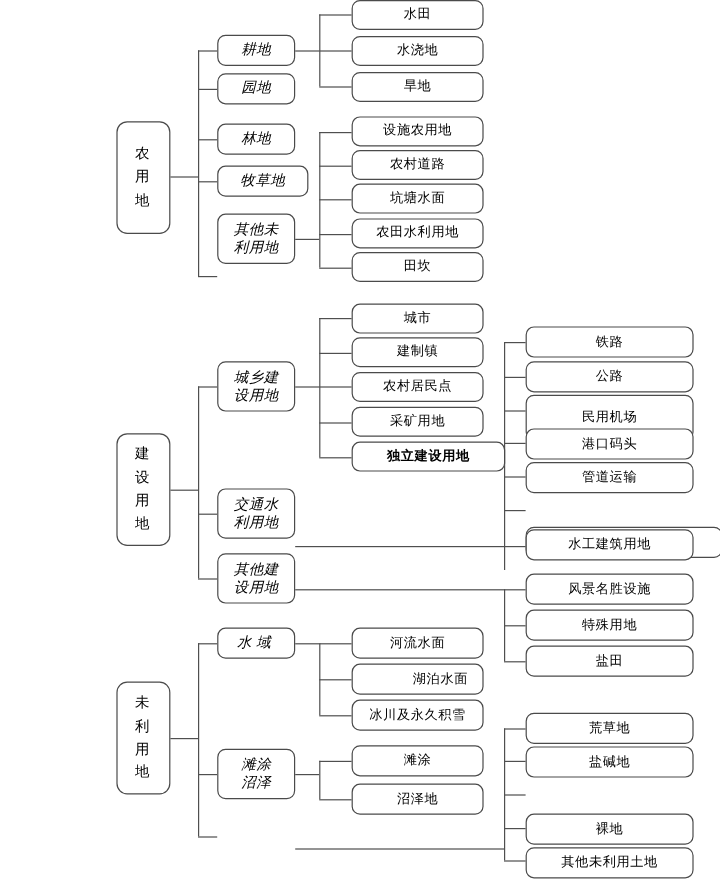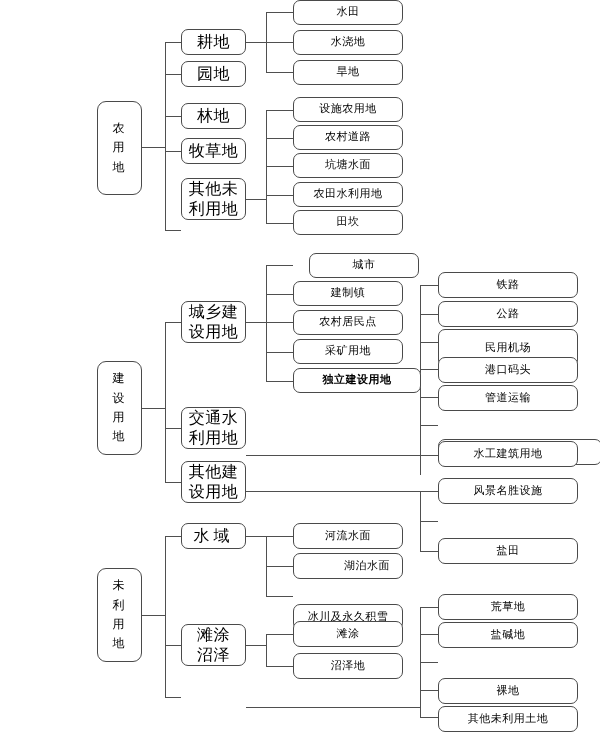--- a/index.html
+++ b/index.html
@@ -31,21 +31,21 @@
     letter-spacing:0.5px;
     white-space:pre-line;
     z-index:3;
   }
   .node.root{
     border-radius:9px;
     font-size:12px;
     line-height:1.62;
     letter-spacing:2px;
   }
-  .node.lvl2{ font-size:16px; }
+  .node.lvl2{ font-size:12px;font-style:italic; }
   .node.wide{ letter-spacing:4px; }
   
   .ln{
     position:absolute;
     background:#4f4f4f;
     z-index:1;
   }
   .ln.h{ height:1px; }
   .ln.v{ width:1px; }
 </style>
@@ -63,21 +63,21 @@
 
   <div class="ln h" style="left:165px;top:42px;width:16px;"></div>
   <div class="ln h" style="left:165px;top:74px;width:16px;"></div>
   <div class="ln h" style="left:165px;top:116px;width:16px;"></div>
   <div class="ln h" style="left:165px;top:151px;width:16px;"></div>
   <div class="ln h" style="left:165px;top:230px;width:16px;"></div>
 
   <div class="node lvl2" style="left:181px;top:29px;width:65px;height:26px;">耕地</div>
   <div class="node lvl2" style="left:181px;top:61px;width:65px;height:26px;">园地</div>
   <div class="node lvl2" style="left:181px;top:103px;width:65px;height:26px;">林地</div>
-  <div class="node lvl2" style="left:181px;top:138px;width:65px;height:26px;">牧草地</div>
+  <div class="node lvl2" style="left:181px;top:138px;width:76px;height:26px;">牧草地</div>
   <div class="node lvl2" style="left:181px;top:178px;width:65px;height:42px;">其他未
 利用地</div>
 
   <div class="ln h" style="left:246px;top:42px;width:20px;"></div>
   <div class="ln v" style="left:266px;top:12px;height:60px;"></div>
   <div class="ln h" style="left:266px;top:12px;width:27px;"></div>
   <div class="ln h" style="left:266px;top:42px;width:27px;"></div>
   <div class="ln h" style="left:266px;top:72px;width:27px;"></div>
 
   <div class="node" style="left:293px;top:0px;width:110px;height:25px;">水田</div>
@@ -118,21 +118,21 @@
 设用地</div>
 
   <div class="ln h" style="left:246px;top:322px;width:20px;"></div>
   <div class="ln v" style="left:266px;top:265px;height:116px;"></div>
   <div class="ln h" style="left:266px;top:265px;width:27px;"></div>
   <div class="ln h" style="left:266px;top:294px;width:27px;"></div>
   <div class="ln h" style="left:266px;top:322px;width:27px;"></div>
   <div class="ln h" style="left:266px;top:352px;width:27px;"></div>
   <div class="ln h" style="left:266px;top:381px;width:27px;"></div>
 
-  <div class="node" style="left:293px;top:253px;width:110px;height:25px;margin-left:16px;">城市</div>
+  <div class="node" style="left:293px;top:253px;width:110px;height:25px;">城市</div>
   <div class="node" style="left:293px;top:281px;width:110px;height:25px;">建制镇</div>
   <div class="node" style="left:293px;top:310px;width:110px;height:25px;">农村居民点</div>
   <div class="node" style="left:293px;top:339px;width:110px;height:25px;">采矿用地</div>
   <div class="node" style="left:293px;top:368px;width:128px;height:25px;font-weight:bold;">独立建设用地</div>
 
   <div class="ln h" style="left:246px;top:455px;width:174px;"></div>
   <div class="ln v" style="left:420px;top:285px;height:190px;"></div>
   <div class="ln h" style="left:420px;top:285px;width:18px;"></div>
   <div class="ln h" style="left:420px;top:314px;width:18px;"></div>
   <div class="ln h" style="left:420px;top:342px;width:18px;"></div>
@@ -149,20 +149,21 @@
   <div class="node" style="left:438px;top:413px;width:164px;height:26px;margin-top:26px;">水库水面</div>
   <div class="node" style="left:438px;top:441px;width:140px;height:26px;">水工建筑用地</div>
 
   <div class="ln h" style="left:246px;top:491px;width:174px;"></div>
   <div class="ln v" style="left:420px;top:491px;height:60px;"></div>
   <div class="ln h" style="left:420px;top:491px;width:18px;"></div>
   <div class="ln h" style="left:420px;top:521px;width:18px;"></div>
   <div class="ln h" style="left:420px;top:551px;width:18px;"></div>
 
   <div class="node" style="left:438px;top:478px;width:140px;height:26px;">风景名胜设施</div>
+  <div class="node" style="left:438px;top:508px;width:140px;height:26px;">特殊用地</div>
   <div class="node" style="left:438px;top:538px;width:140px;height:26px;">盐田</div>
 
   <div class="node root" style="left:97px;top:568px;width:45px;height:94px;">未
 利
 用
 地</div>
 
   <div class="ln h" style="left:142px;top:615px;width:23px;"></div>
   <div class="ln v" style="left:165px;top:536px;height:161px;"></div>
 
@@ -175,21 +176,21 @@
 沼泽</div>
 
   <div class="ln h" style="left:246px;top:536px;width:20px;"></div>
   <div class="ln v" style="left:266px;top:536px;height:60px;"></div>
   <div class="ln h" style="left:266px;top:536px;width:27px;"></div>
   <div class="ln h" style="left:266px;top:566px;width:27px;"></div>
   <div class="ln h" style="left:266px;top:596px;width:27px;"></div>
 
   <div class="node" style="left:293px;top:523px;width:110px;height:26px;">河流水面</div>
   <div class="node" style="left:293px;top:553px;width:110px;height:26px;padding-left:38px;">湖泊水面</div>
-  <div class="node" style="left:293px;top:583px;width:110px;height:26px;margin-top:21px;">冰川及永久积雪</div>
+  <div class="node" style="left:293px;top:583px;width:110px;height:26px;">冰川及永久积雪</div>
 
   <div class="ln h" style="left:246px;top:645px;width:20px;"></div>
   <div class="ln v" style="left:266px;top:634px;height:32px;"></div>
   <div class="ln h" style="left:266px;top:634px;width:27px;"></div>
   <div class="ln h" style="left:266px;top:666px;width:27px;"></div>
 
   <div class="node" style="left:293px;top:621px;width:110px;height:26px;">滩涂</div>
   <div class="node" style="left:293px;top:653px;width:110px;height:26px;">沼泽地</div>
 
   <div class="ln h" style="left:246px;top:707px;width:174px;"></div>

